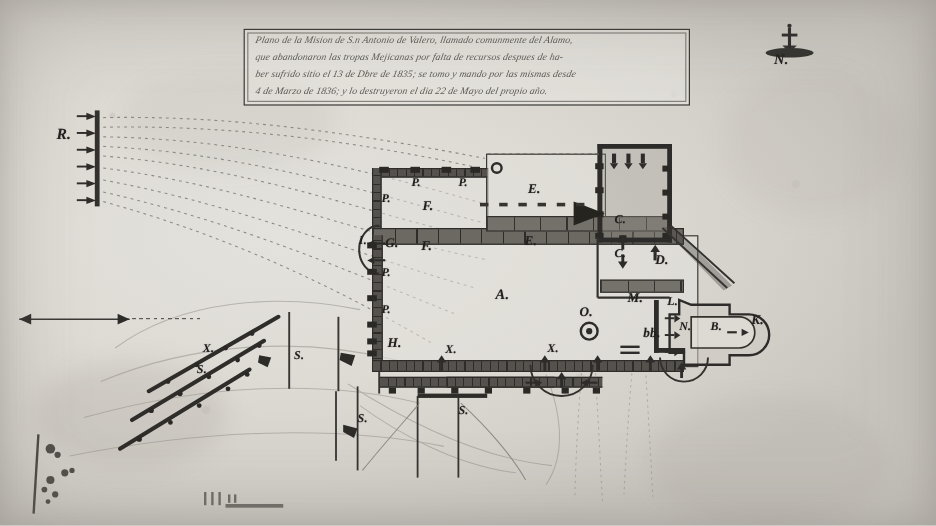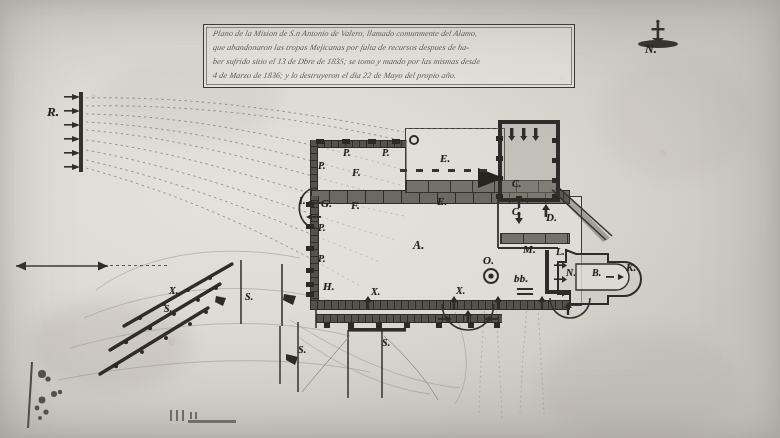--- a/index.html
+++ b/index.html
@@ -426,21 +426,21 @@
   <div class="lbl" style="left:343px;top:147px;font-size:10px">P.</div>
   <div class="lbl" style="left:382px;top:147px;font-size:10px">P.</div>
   <div class="lbl" style="left:318px;top:160px;font-size:10px">P.</div>
   <div class="lbl" style="left:318px;top:222px;font-size:10px">P.</div>
   <div class="lbl" style="left:318px;top:253px;font-size:10px">P.</div>
   <div class="lbl" style="left:323px;top:280px;font-size:11px">H.</div>
   <div class="lbl" style="left:440px;top:152px;font-size:11px">E.</div>
   <div class="lbl" style="left:437px;top:195px;font-size:11px">E.</div>
   <div class="lbl" style="left:413px;top:238px;font-size:12px">A.</div>
   <div class="lbl" style="left:483px;top:254px;font-size:11px">O.</div>
-  <div class="lbl" style="left:514px;top:272px;font-size:11px">bb.</div>
+  <div class="lbl" style="left:536px;top:272px;font-size:11px">bb.</div>
   <div class="lbl" style="left:512px;top:178px;font-size:10px">C.</div>
   <div class="lbl" style="left:512px;top:206px;font-size:10px">C.</div>
   <div class="lbl" style="left:546px;top:211px;font-size:11px">D.</div>
   <div class="lbl" style="left:523px;top:243px;font-size:11px">M.</div>
   <div class="lbl" style="left:556px;top:246px;font-size:10px">L.</div>
   <div class="lbl" style="left:566px;top:267px;font-size:10px">N.</div>
   <div class="lbl" style="left:592px;top:267px;font-size:10px">B.</div>
   <div class="lbl" style="left:626px;top:261px;font-size:11px">K.</div>
   <div class="lbl" style="left:371px;top:286px;font-size:10px">X.</div>
   <div class="lbl" style="left:456px;top:285px;font-size:10px">X.</div>

